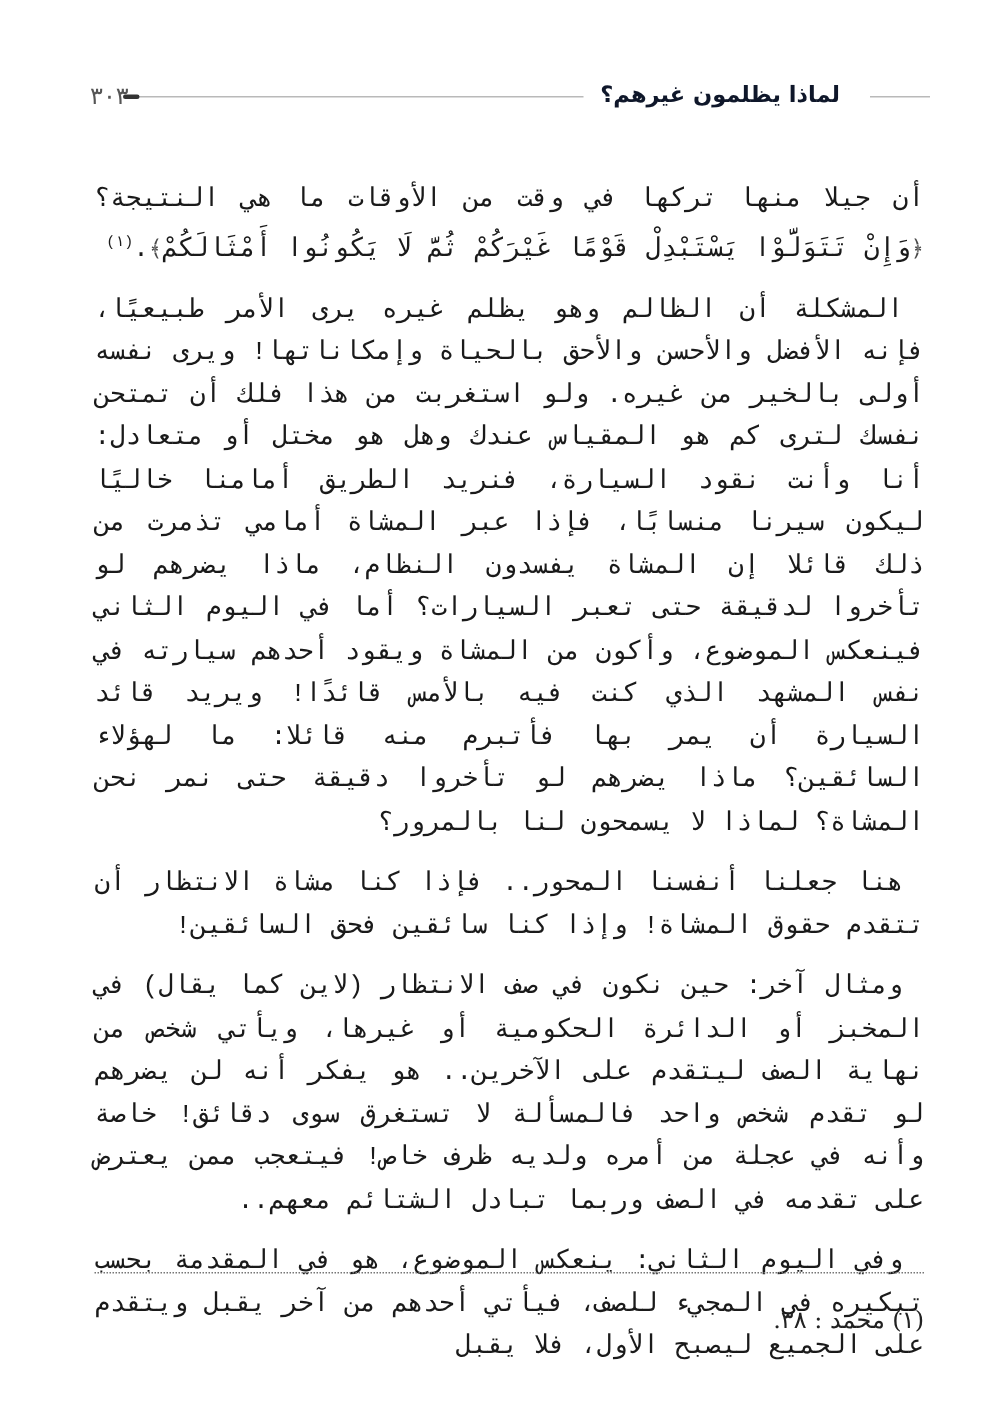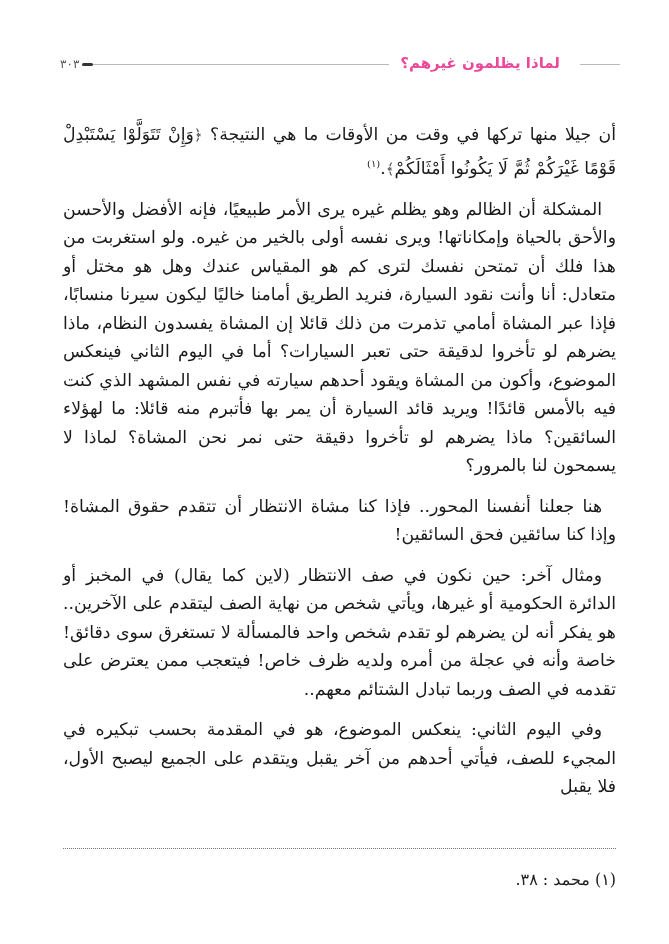--- a/index.html
+++ b/index.html
@@ -23,21 +23,21 @@
       height: 24px;
       direction: rtl;
     }
     .header-title {
       position: absolute;
       right: 52px;
       top: 0;
       font-family: "DejaVu Sans", sans-serif;
       font-weight: bold;
       font-size: 15px;
-      color: #ec4899;
+      color: #0f172a;
       background: #fff;
       padding: 0 8px;
       z-index: 2;
       line-height: 22px;
     }
     .header-rule {
       position: absolute;
       top: 12px;
       height: 1px;
       background: #b9b9b9;
@@ -57,32 +57,33 @@
       width: 11px;
       height: 3px;
       background: #333333;
       border-radius: 2px;
     }
     .page-number {
       position: absolute;
       left: 0;
       top: 2px;
       font-family: "DejaVu Sans", sans-serif;
-      font-size: 12px;
+      font-size: 16px;
       color: #555555;
       line-height: 20px;
     }
     .content {
       position: absolute;
       top: 120px;
       left: 63px;
       width: 553px;
       direction: rtl;
       text-align: justify;
       text-align-last: right;
+      font-family: Liberation Mono, monospace;
     }
     .para {
       margin: 0 0 12px 0;
       font-size: 17.3px;
       line-height: 28.5px;
       text-indent: 0;
     }
     .para.indent {
       text-indent: 14px;
     }

